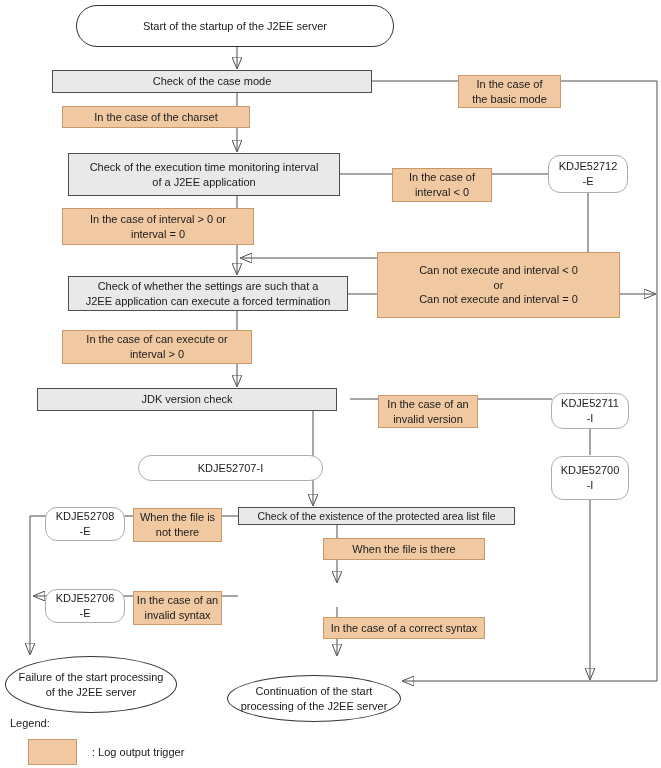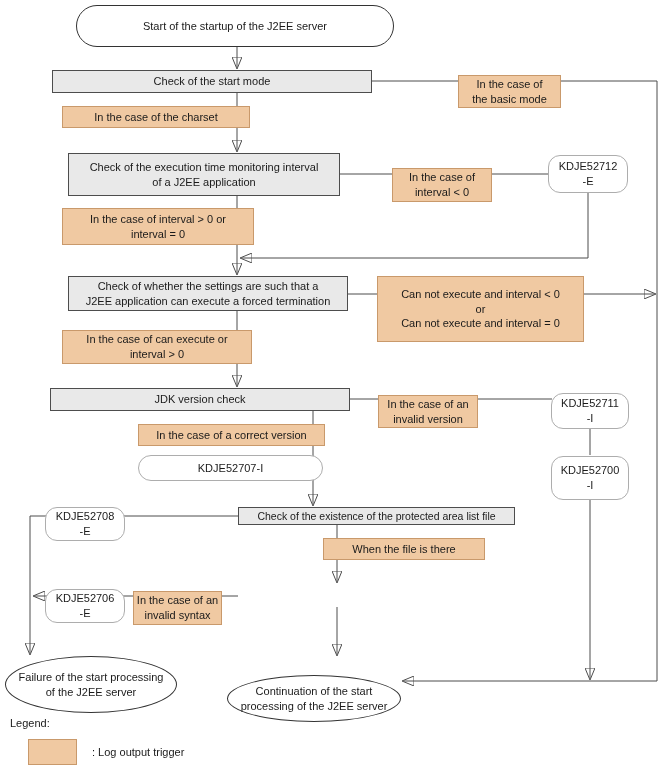--- a/index.html
+++ b/index.html
@@ -59,26 +59,26 @@
     <path d="M337,525 L337,581" marker-end="url(#arrow)"></path>
     <path d="M337,607 L337,654" marker-end="url(#arrow)"></path>
   </svg>
 
   <div class="terminal stadium" style="left:76px;top:5px;width:318px;height:42px">Start of the startup of the J2EE server</div>
   <div class="terminal ellipse" style="left:5px;top:656px;width:172px;height:57px">Failure of the start processing
 of the J2EE server</div>
   <div class="terminal ellipse" style="left:227px;top:675px;width:174px;height:47px">Continuation of the start
 processing of the J2EE server</div>
 
-  <div class="node" style="left:52px;top:70px;width:320px;height:23px">Check of the start mode</div>
+  <div class="node" style="left:52px;top:70px;width:320px;height:23px">Check of the case mode</div>
   <div class="node" style="left:68px;top:153px;width:272px;height:43px">Check of the execution time monitoring interval
 of a J2EE application</div>
   <div class="node" style="left:68px;top:276px;width:280px;height:35px">Check of whether the settings are such that a
 J2EE application can execute a forced termination</div>
-  <div class="node" style="left:50px;top:388px;width:300px;height:23px">JDK version check</div>
+  <div class="node" style="left:37px;top:388px;width:300px;height:23px">JDK version check</div>
   <div class="node small" style="left:238px;top:507px;width:277px;height:18px">Check of the existence of the protected area list file</div>
 
   <div class="message" style="left:548px;top:155px;width:80px;height:38px">KDJE52712
 -E</div>
   <div class="message" style="left:551px;top:393px;width:78px;height:36px">KDJE52711
 -I</div>
   <div class="message" style="left:551px;top:456px;width:78px;height:44px">KDJE52700
 -I</div>
   <div class="message wide" style="left:138px;top:455px;width:185px;height:26px">KDJE52707-I</div>
   <div class="message" style="left:45px;top:507px;width:80px;height:34px">KDJE52708
@@ -86,29 +86,31 @@
   <div class="message" style="left:45px;top:589px;width:80px;height:34px">KDJE52706
 -E</div>
 
   <div class="trigger" style="left:62px;top:106px;width:188px;height:22px">In the case of the charset</div>
   <div class="trigger" style="left:458px;top:75px;width:103px;height:33px">In the case of
 the basic mode</div>
   <div class="trigger" style="left:392px;top:168px;width:100px;height:34px">In the case of
 interval &lt; 0</div>
   <div class="trigger" style="left:62px;top:208px;width:192px;height:37px">In the case of interval &gt; 0 or
 interval = 0</div>
-  <div class="trigger" style="left:377px;top:276px;width:207px;height:66px">Can not execute and interval &lt; 0
+  <div class="trigger" style="left:377px;top:252px;width:243px;height:66px">Can not execute and interval &lt; 0
 or
 Can not execute and interval = 0</div>
   <div class="trigger" style="left:62px;top:330px;width:190px;height:34px">In the case of can execute or
 interval &gt; 0</div>
   <div class="trigger" style="left:378px;top:395px;width:100px;height:33px">In the case of an
 invalid version</div>
-  <div class="trigger" style="left:138px;top:424px;width:187px;height:22px">In the case of a correct version</div>
+  <div class="trigger" style="left:133px;top:508px;width:89px;height:34px">When the file is
+not there</div>
   <div class="trigger" style="left:323px;top:538px;width:162px;height:22px">When the file is there</div>
   <div class="trigger" style="left:133px;top:591px;width:89px;height:34px">In the case of an
 invalid syntax</div>
+  <div class="trigger" style="left:323px;top:617px;width:162px;height:22px">In the case of a correct syntax</div>
 
   <div class="legend-text" style="left:10px;top:716px;height:14px">Legend:</div>
   <div class="legend-swatch" style="left:28px;top:739px;width:49px;height:26px"></div>
   <div class="legend-text" style="left:92px;top:745px;height:14px">: Log output trigger</div>
 
 </div>
 
 </body></html>

